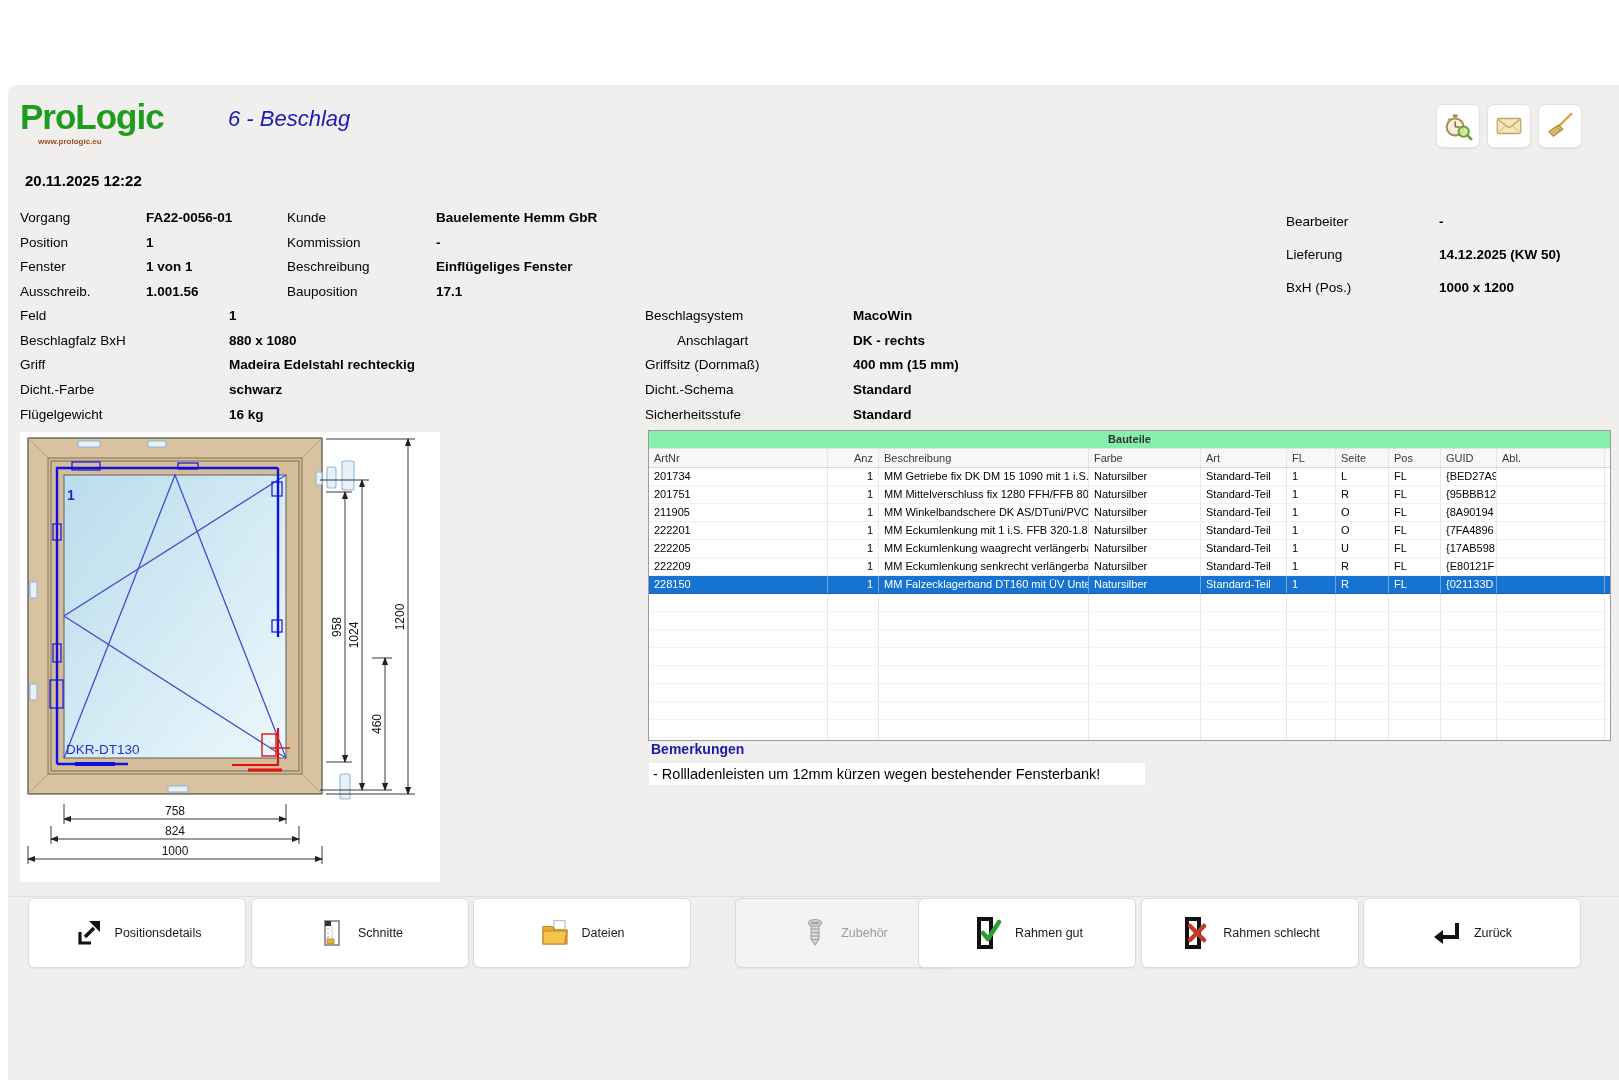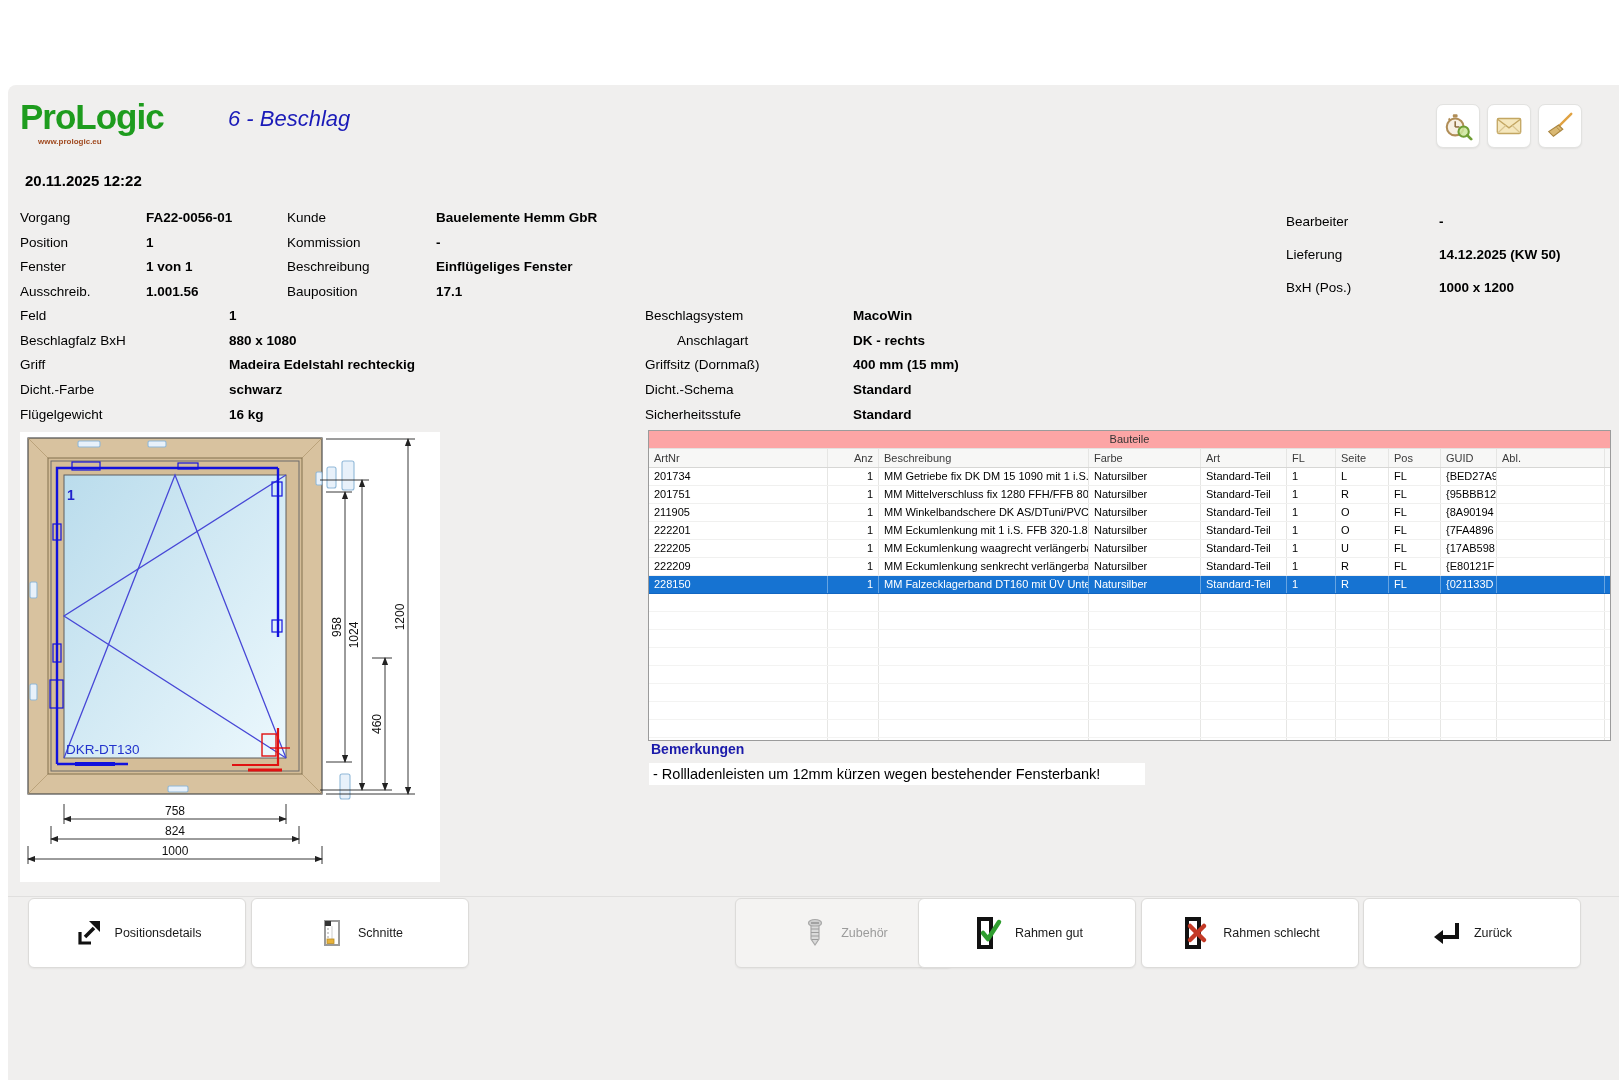--- a/index.html
+++ b/index.html
@@ -15,21 +15,21 @@
 
   
   .lbl{position:absolute;font-size:13.5px;color:#000;white-space:nowrap;}
   .val{position:absolute;font-size:13.5px;color:#000;font-weight:bold;white-space:nowrap;padding-left:36px;}
 
   
   .draw-wrap{position:absolute;left:12px;top:347px;width:420px;height:450px;background:#ffffff;}
 
   
   .ptable{position:absolute;left:640px;top:345px;width:961px;height:309px;background:#fff;border:1px solid #9b9b9b;overflow:hidden;}
-  .group-hdr{height:17px;background:#fca5a5;border-bottom:1px solid #e3e3e1;font-size:11px;color:#333;text-align:center;line-height:17px;}
+  .group-hdr{height:17px;background:#86efac;border-bottom:1px solid #e3e3e1;font-size:11px;color:#333;text-align:center;line-height:17px;font-weight:bold;}
   .trow{display:flex;height:17px;line-height:17px;font-size:11px;color:#000;border-bottom:1px solid #f0f0ef;}
   .trow.hdr{background:#f7f7f6;color:#3a3a3a;border-bottom:1px solid #d7d7d5;height:18px;line-height:18px;}
   .trow>span{padding:0 5px;overflow:hidden;white-space:nowrap;border-right:1px solid #e6e6e4;flex:0 0 auto;box-sizing:border-box;}
   .c0{width:179px}.c1{width:51px;text-align:right}.c2{width:210px}.c3{width:112px}.c4{width:86px}
   .c5{width:49px}.c6{width:53px}.c7{width:52px}.c8{width:56px}.c9{width:108px}.cf{flex:1 1 auto!important;border-right:none!important;}
   .trow.sel{background:#1673d2;color:#fff;border-bottom:1px solid #1166c2;}
   .trow.sel>span{border-right:1px solid rgba(255,255,255,.35);}
   .trow.empty{border-bottom:1px solid #f3f3f2;}
 
   
@@ -469,20 +469,28 @@
     <svg width="32" height="32" viewBox="0 0 32 32">
       <rect x="9" y="4" width="14" height="24" fill="#ffffff" stroke="#9a9a9a" stroke-width="2"></rect>
       <rect x="9" y="4" width="6" height="5" fill="#333"></rect>
       <line x1="12" y1="11" x2="12" y2="25" stroke="#c0c0c0" stroke-width="1.5" stroke-dasharray="2,2"></line>
       <line x1="16" y1="9" x2="16" y2="25" stroke="#d5d5d5" stroke-width="1.2"></line>
       <rect x="11" y="22" width="7" height="4.5" fill="#e8b23a" stroke="#b98c23" stroke-width=".8"></rect>
     </svg>
     <span class="albl">Schnitte</span>
   </div>
 
+  <div class="abtn" style="left:465px;">
+    <svg width="32" height="32" viewBox="0 0 32 32">
+      <rect x="15" y="3.5" width="11" height="9" fill="#ffffff" stroke="#bdbdbd" stroke-width="1.2"></rect>
+      <path d="M4,9.5 h9 l3,3.5 h12 v14 h-24 z" fill="#e8ae33" stroke="#bb8a1e" stroke-width="1.2"></path>
+      <path d="M4,14 h24 l-2.5,13 h-21.5 z" fill="#f4c44f" stroke="#bb8a1e" stroke-width="1.2"></path>
+    </svg>
+    <span class="albl">Dateien</span>
+  </div>
 
   <div class="abtn disabled" style="left:687.5px;">
     <svg width="32" height="32" viewBox="0 0 32 32">
       <ellipse cx="16" cy="6" rx="6.5" ry="3.5" fill="#cfcfcf" stroke="#a8a8a8" stroke-width="1.2"></ellipse>
       <line x1="12" y1="6" x2="20" y2="6" stroke="#8f8f8f" stroke-width="1.4"></line>
       <path d="M12,9 V22 L16,28 L20,22 V9 Z" fill="#dadada" stroke="#a8a8a8" stroke-width="1.2"></path>
       <path d="M12,12 h8 M12,15.5 h8 M12,19 h8 M12.8,22.5 h6.4" stroke="#9c9c9c" stroke-width="1.1"></path>
     </svg>
     <span class="albl">Zubehör</span>
   </div>

